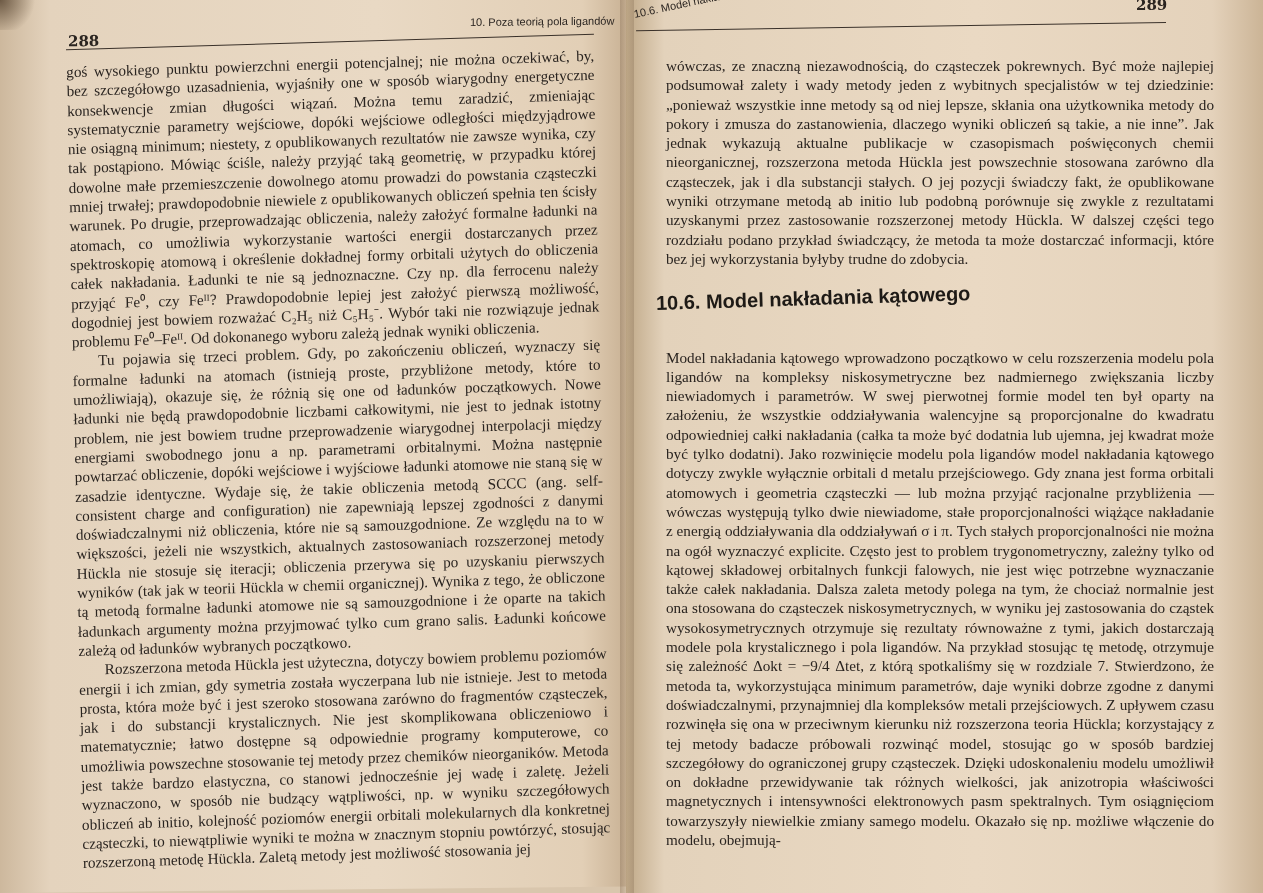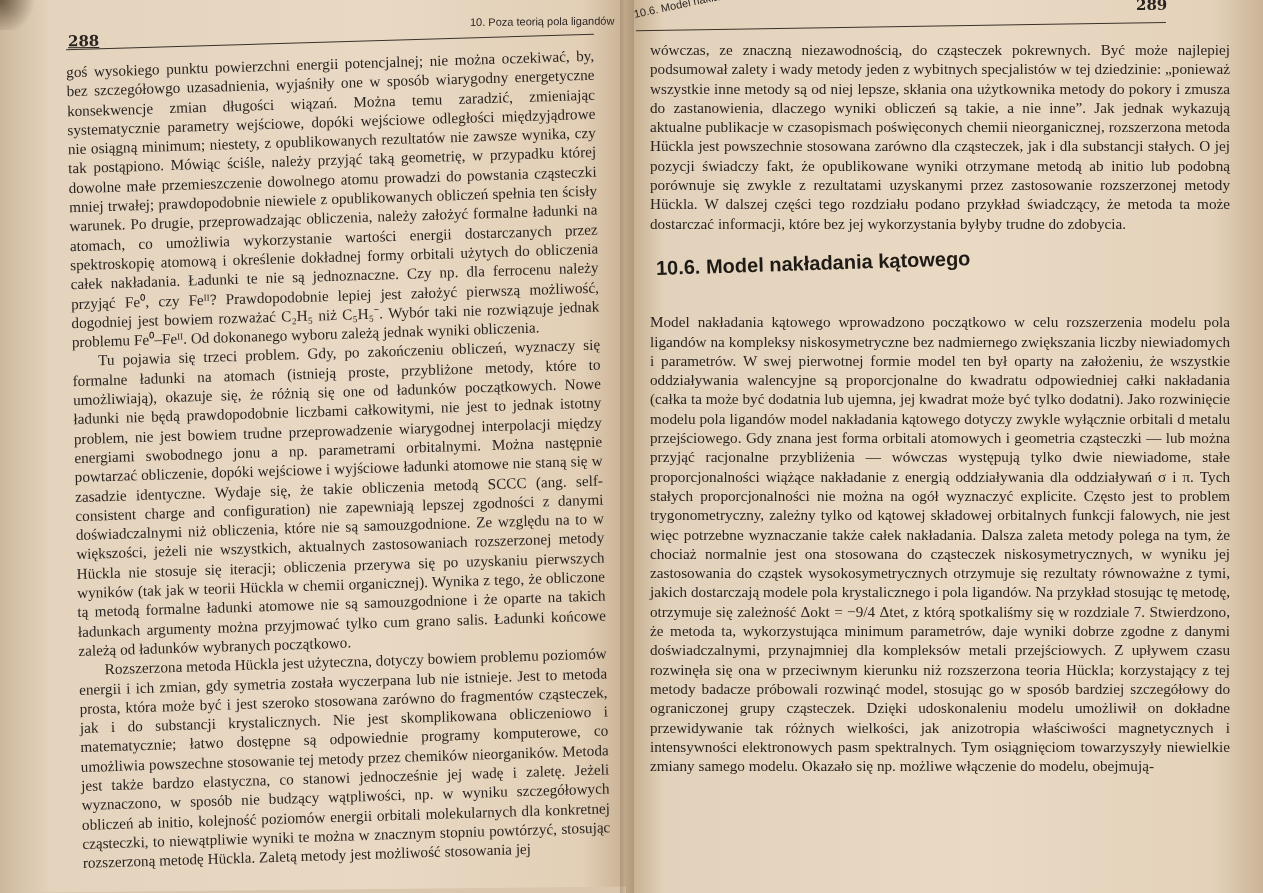--- a/index.html
+++ b/index.html
@@ -43,40 +43,40 @@
   .text-block {
     position: absolute;
     font-family: "Liberation Serif", serif;
     font-size: 15.2px; line-height: 19.3px;
     text-align: justify;
   }
   .text-block p { margin: 0; }
   .text-block p.indent { text-indent: 26px; }
   .left-text { left: 66px; top: 63px; width: 528px; transform: rotate(-1.2deg); transform-origin: left top; }
   .right-text { left: 24px; top: 40px; width: 580px; }
-  .right-text p { margin: 0; }
+  .right-text p { margin: 16px; }
   .section-heading {
     font-family: "Liberation Sans", sans-serif; font-weight: bold;
     font-size: 20px; margin: 26px 0 34px 6px;
     transform: rotate(-1.8deg); transform-origin: left center;
     color: #1e1a16;
   }
   .gutter {
     position: absolute; left: 620px; top: 0; width: 14px; height: 893px;
     background: linear-gradient(90deg, rgba(120,95,70,0.35), rgba(120,95,70,0.05), rgba(120,95,70,0.3));
   }
 </style>
 </head>
 <body>
 
 <div class="spread">
 
   <div class="page page-left">
     <div class="corner-shadow"></div>
-    <div class="page-number" style="left:68px; top:33px;text-decoration:underline;">288</div>
+    <div class="page-number" style="left:68px; top:33px;">288</div>
     <div class="running-head" style="left:470px; top:21px;">10. Poza teorią pola ligandów</div>
     <div class="head-rule" style="left:66px; top:50px; width:528px; transform:rotate(-1.1deg); transform-origin:left;"></div>
 
     <div class="text-block left-text">
       <p>goś wysokiego punktu powierzchni energii potencjalnej; nie można oczekiwać, by, bez szczegółowgo uzasadnienia, wyjaśniły one w sposób wiarygodny energetyczne konsekwencje zmian długości wiązań. Można temu zaradzić, zmieniając systematycznie parametry wejściowe, dopóki wejściowe odległości międzyjądrowe nie osiągną minimum; niestety, z opublikowanych rezultatów nie zawsze wynika, czy tak postąpiono. Mówiąc ściśle, należy przyjąć taką geometrię, w przypadku której dowolne małe przemieszczenie dowolnego atomu prowadzi do powstania cząsteczki mniej trwałej; prawdopodobnie niewiele z opublikowanych obliczeń spełnia ten ścisły warunek. Po drugie, przeprowadzając obliczenia, należy założyć formalne ładunki na atomach, co umożliwia wykorzystanie wartości energii dostarczanych przez spektroskopię atomową i określenie dokładnej formy orbitali użytych do obliczenia całek nakładania. Ładunki te nie są jednoznaczne. Czy np. dla ferrocenu należy przyjąć Fe⁰, czy Feᴵᴵ? Prawdopodobnie lepiej jest założyć pierwszą możliwość, dogodniej jest bowiem rozważać C₂H₅ niż C₅H₅⁻. Wybór taki nie rozwiązuje jednak problemu Fe⁰–Feᴵᴵ. Od dokonanego wyboru zależą jednak wyniki obliczenia.</p>
       <p class="indent">Tu pojawia się trzeci problem. Gdy, po zakończeniu obliczeń, wyznaczy się formalne ładunki na atomach (istnieją proste, przybliżone metody, które to umożliwiają), okazuje się, że różnią się one od ładunków początkowych. Nowe ładunki nie będą prawdopodobnie liczbami całkowitymi, nie jest to jednak istotny problem, nie jest bowiem trudne przeprowadzenie wiarygodnej interpolacji między energiami swobodnego jonu a np. parametrami orbitalnymi. Można następnie powtarzać obliczenie, dopóki wejściowe i wyjściowe ładunki atomowe nie staną się w zasadzie identyczne. Wydaje się, że takie obliczenia metodą SCCC (ang. self-consistent charge and configuration) nie zapewniają lepszej zgodności z danymi doświadczalnymi niż obliczenia, które nie są samouzgodnione. Ze względu na to w większości, jeżeli nie wszystkich, aktualnych zastosowaniach rozszerzonej metody Hückla nie stosuje się iteracji; obliczenia przerywa się po uzyskaniu pierwszych wyników (tak jak w teorii Hückla w chemii organicznej). Wynika z tego, że obliczone tą metodą formalne ładunki atomowe nie są samouzgodnione i że oparte na takich ładunkach argumenty można przyjmować tylko cum grano salis. Ładunki końcowe zależą od ładunków wybranych początkowo.</p>
       <p class="indent">Rozszerzona metoda Hückla jest użyteczna, dotyczy bowiem problemu poziomów energii i ich zmian, gdy symetria została wyczerpana lub nie istnieje. Jest to metoda prosta, która może być i jest szeroko stosowana zarówno do fragmentów cząsteczek, jak i do substancji krystalicznych. Nie jest skomplikowana obliczeniowo i matematycznie; łatwo dostępne są odpowiednie programy komputerowe, co umożliwia powszechne stosowanie tej metody przez chemików nieorganików. Metoda jest także bardzo elastyczna, co stanowi jednocześnie jej wadę i zaletę. Jeżeli wyznaczono, w sposób nie budzący wątpliwości, np. w wyniku szczegółowych obliczeń ab initio, kolejność poziomów energii orbitali molekularnych dla konkretnej cząsteczki, to niewątpliwie wyniki te można w znacznym stopniu powtórzyć, stosując rozszerzoną metodę Hückla. Zaletą metody jest możliwość stosowania jej</p>
     </div>
   </div>
 

